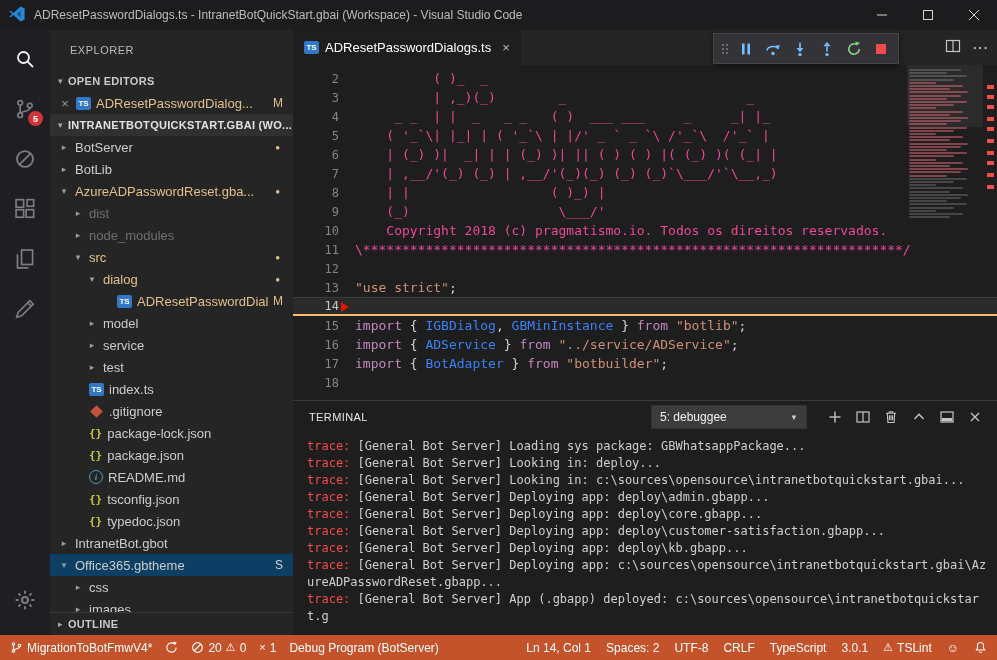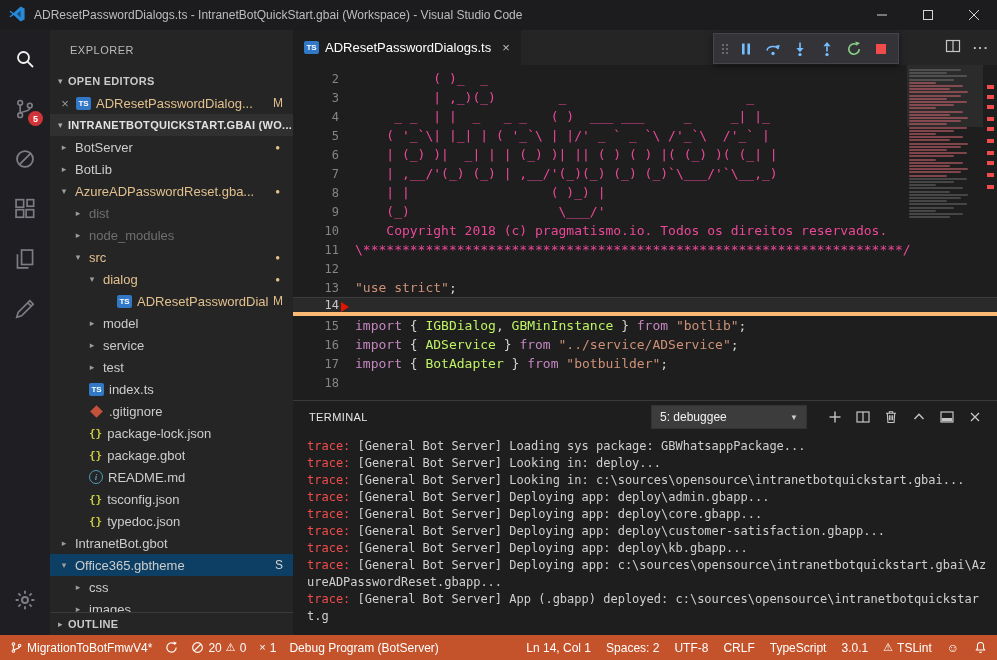--- a/index.html
+++ b/index.html
@@ -52,28 +52,28 @@
   .tab .close{color:#bcbcbc;margin-left:5px;font-size:13px}
   .dbg-toolbar{position:absolute;left:420px;top:3px;height:29px;background:#333338;border:1px solid #45454c;box-shadow:0 2px 6px rgba(0,0,0,.5);display:flex;align-items:center;padding:0 4px;z-index:5}
   .dbg-btn{width:27px;height:24px;display:flex;align-items:center;justify-content:center}
   .grip{width:14px;height:24px;display:flex;align-items:center;justify-content:center}
   .ed-actions{position:absolute;right:8px;top:0;height:35px;display:flex;align-items:center;gap:12px;color:#c5c5c5}
   .more-dots{font-weight:bold;font-size:13px;letter-spacing:1px}
 
   .editor{position:absolute;top:35px;left:0;right:0;height:335px;overflow:hidden}
   .code{padding-top:4px;font-family:"DejaVu Sans Mono",monospace}
   .crow{height:19px;display:flex;align-items:center;position:relative;box-sizing:border-box}
-  .crow.hl{background:#2a2a2a;border-top:1px solid #3c3c3c;border-bottom:4px solid #fdba74}
+  .crow.hl{background:#2a2a2a;border-top:1px solid #3c3c3c;border-bottom:2px solid #fdba74}
   .ln{width:46px;padding-right:16px;text-align:right;color:#858585;font-size:12px;flex:none}
   .crow.hl .ln{color:#c6c6c6}
   .lc{white-space:pre;font-size:13px}
   .lc .cmt{color:#ec4899}
   .lc .str{color:#ce9178}
   .lc .kw{color:#c586c0}
-  .lc .id{color:#bef264}
+  .lc .id{color:#3b82f6}
   .lc .pln{color:#d4d4d4}
   .gmark{position:absolute;left:48px;top:4px;width:0;height:0;border-left:8px solid #e51400;border-top:5px solid transparent;border-bottom:5px solid transparent}
   .minimap{position:absolute;right:14px;top:0;width:76px;height:320px}
   .mm-slider{position:absolute;left:0;top:0;width:76px;height:62px;background:rgba(255,255,255,.06)}
   .mm{position:absolute;height:2px;border-radius:1px}
   .ruler{position:absolute;right:0;top:0;width:14px;height:335px}
   .rmark{position:absolute;left:4px;width:7px;height:4px;background:#f14c4c}
 
   
   .panel{position:absolute;left:0;right:0;top:370px;bottom:0;background:#1e1e1e;border-top:1px solid #3a3a3a}
@@ -254,21 +254,21 @@
           <span class="tlabel ">.gitignore</span>
         </div>
         <div class="trow" style="padding-left: 22px;">
           <span class="chev"></span>
           <span class="ficon braces">{}</span>
           <span class="tlabel ">package-lock.json</span>
         </div>
         <div class="trow" style="padding-left: 22px;">
           <span class="chev"></span>
           <span class="ficon braces">{}</span>
-          <span class="tlabel ">package.gbot</span>
+          <span class="tlabel ">package.json</span>
         </div>
         <div class="trow" style="padding-left: 22px;">
           <span class="chev"></span>
           <span class="ficon info">i</span>
           <span class="tlabel ">README.md</span>
         </div>
         <div class="trow" style="padding-left: 22px;">
           <span class="chev"></span>
           <span class="ficon braces">{}</span>
           <span class="tlabel ">tsconfig.json</span>

